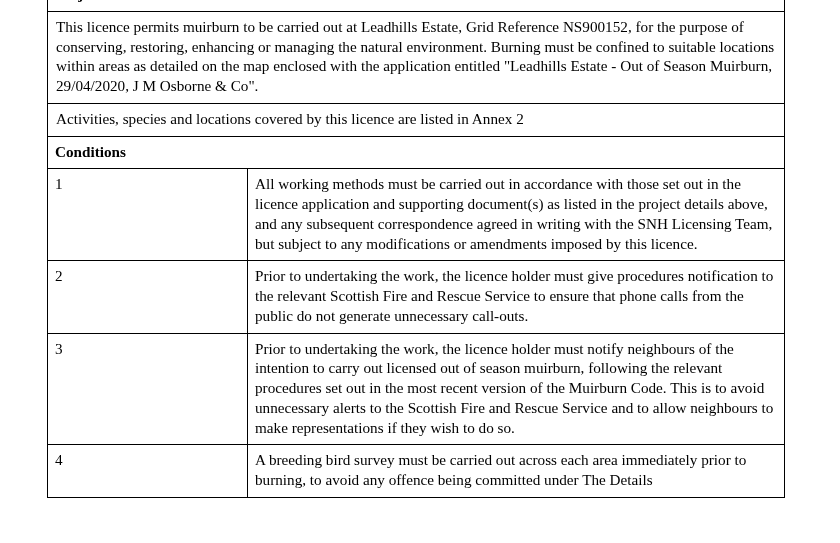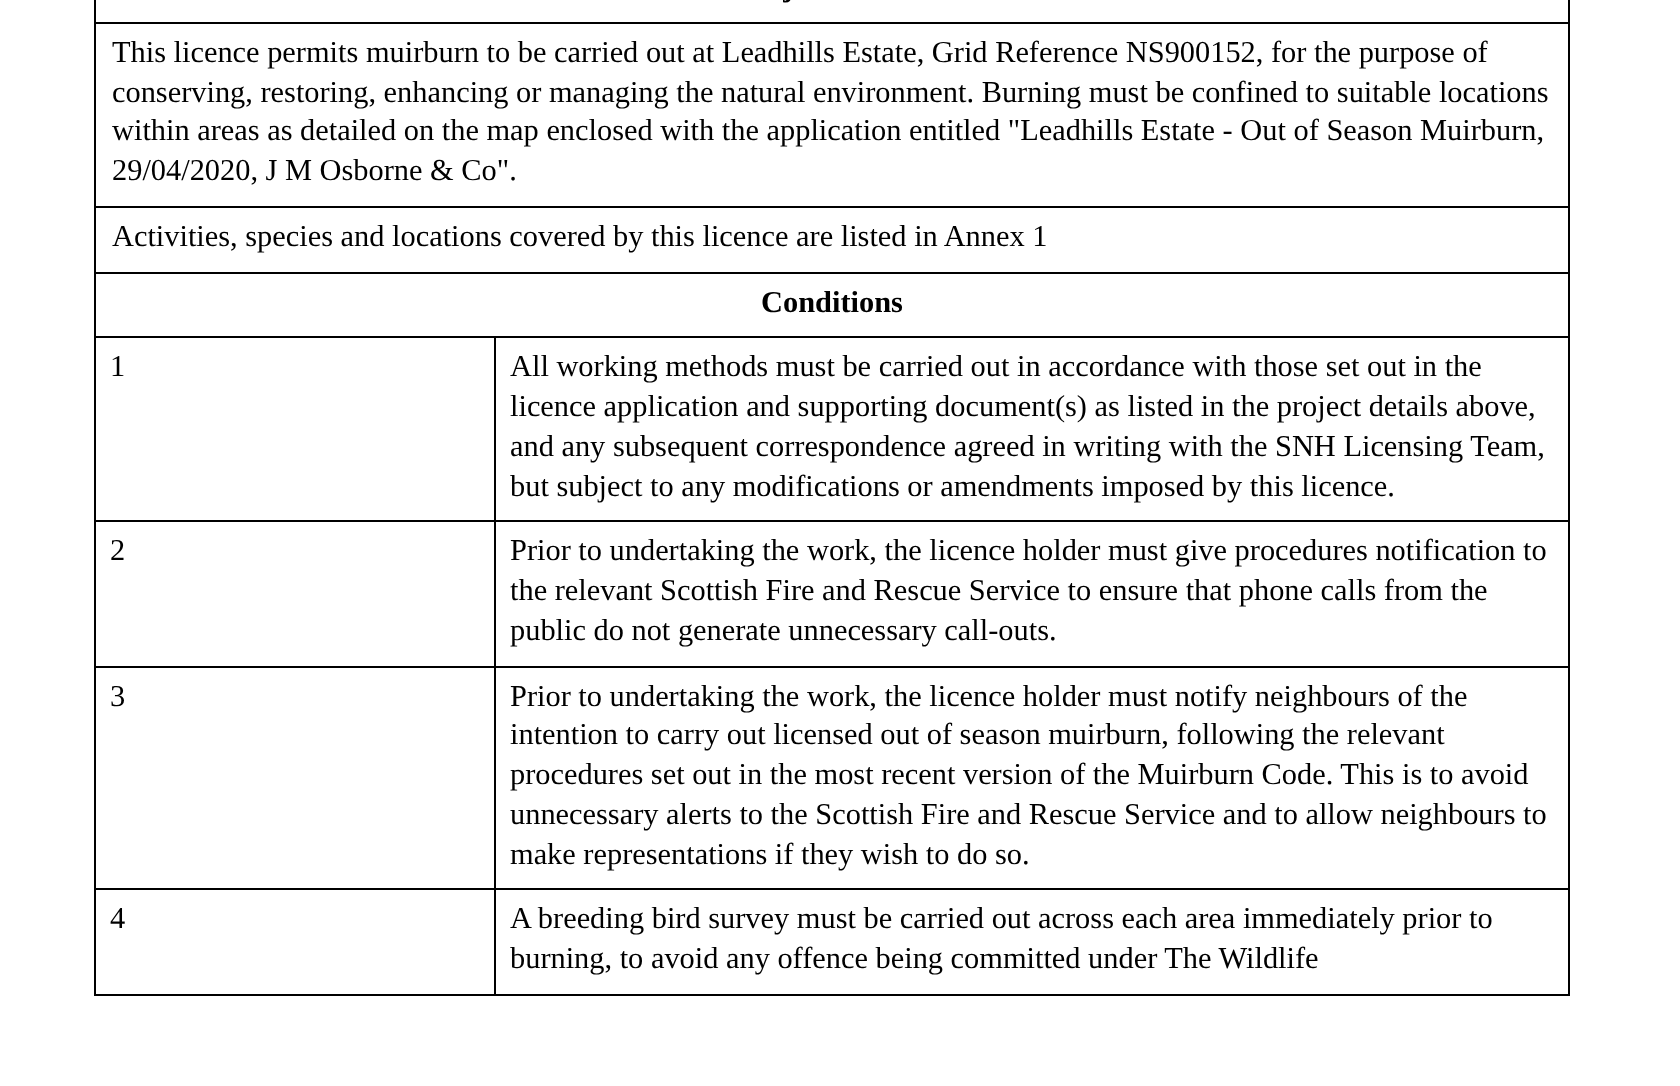--- a/index.html
+++ b/index.html
@@ -30,21 +30,20 @@
   }
   .doc-table td {
     border: 1px solid #000000;
     vertical-align: top;
     padding: 5px 7px 7px 7px;
     font-size: 15.2px;
     line-height: 1.30;
     font-family: "Liberation Serif", serif;
   }
   .section-head {
-    text-align: center;
     font-weight: bold;
     padding-top: 4px;
     padding-bottom: 5px;
   }
   .num-cell {
     width: 200px;
     padding-left: 8px;
   }
   .body-cell {
     padding-left: 9px;
@@ -65,36 +64,36 @@
       <col style="width:537px">
     </colgroup>
     <tbody>
       <tr>
         <td class="section-head" colspan="2">Project Details</td>
       </tr>
       <tr>
         <td class="body-cell" colspan="2" style="padding-left:8px;padding-right:8px;">This licence permits muirburn to be carried out at Leadhills Estate, Grid Reference NS900152, for the purpose of conserving, restoring, enhancing or managing the natural environment. Burning must be confined to suitable locations within areas as detailed on the map enclosed with the application entitled "Leadhills Estate - Out of Season Muirburn, 29/04/2020, J M Osborne &amp; Co".</td>
       </tr>
       <tr>
-        <td class="body-cell single-line" colspan="2" style="padding-left:8px;padding-right:8px;">Activities, species and locations covered by this licence are listed in Annex 1</td>
+        <td class="body-cell single-line" colspan="2" style="padding-left:8px;padding-right:8px;">Activities, species and locations covered by this licence are listed in Annex 2</td>
       </tr>
       <tr>
         <td class="section-head" colspan="2">Conditions</td>
       </tr>
       <tr>
         <td class="num-cell">1</td>
         <td class="body-cell">All working methods must be carried out in accordance with those set out in the licence application and supporting document(s) as listed in the project details above, and any subsequent correspondence agreed in writing with the SNH Licensing Team, but subject to any modifications or amendments imposed by this licence.</td>
       </tr>
       <tr>
         <td class="num-cell">2</td>
         <td class="body-cell">Prior to undertaking the work, the licence holder must give procedures notification to the relevant Scottish Fire and Rescue Service to ensure that phone calls from the public do not generate unnecessary call-outs.</td>
       </tr>
       <tr>
         <td class="num-cell">3</td>
         <td class="body-cell">Prior to undertaking the work, the licence holder must notify neighbours of the intention to carry out licensed out of season muirburn, following the relevant procedures set out in the most recent version of the Muirburn Code. This is to avoid unnecessary alerts to the Scottish Fire and Rescue Service and to allow neighbours to make representations if they wish to do so.</td>
       </tr>
       <tr>
         <td class="num-cell">4</td>
-        <td class="body-cell">A breeding bird survey must be carried out across each area immediately prior to burning, to avoid any offence being committed under The Wildlife</td>
+        <td class="body-cell">A breeding bird survey must be carried out across each area immediately prior to burning, to avoid any offence being committed under The Details</td>
       </tr>
     </tbody>
   </table>
 </div>
 
 </body></html>

